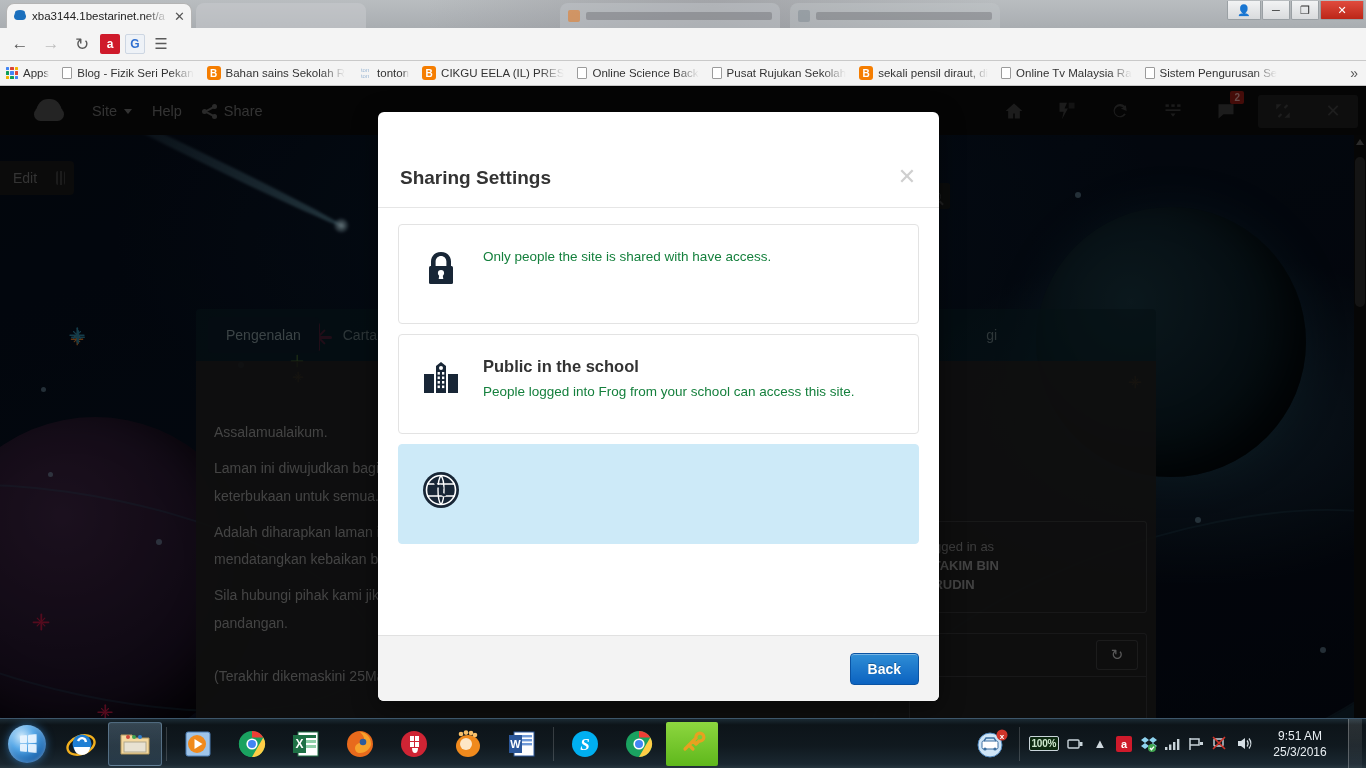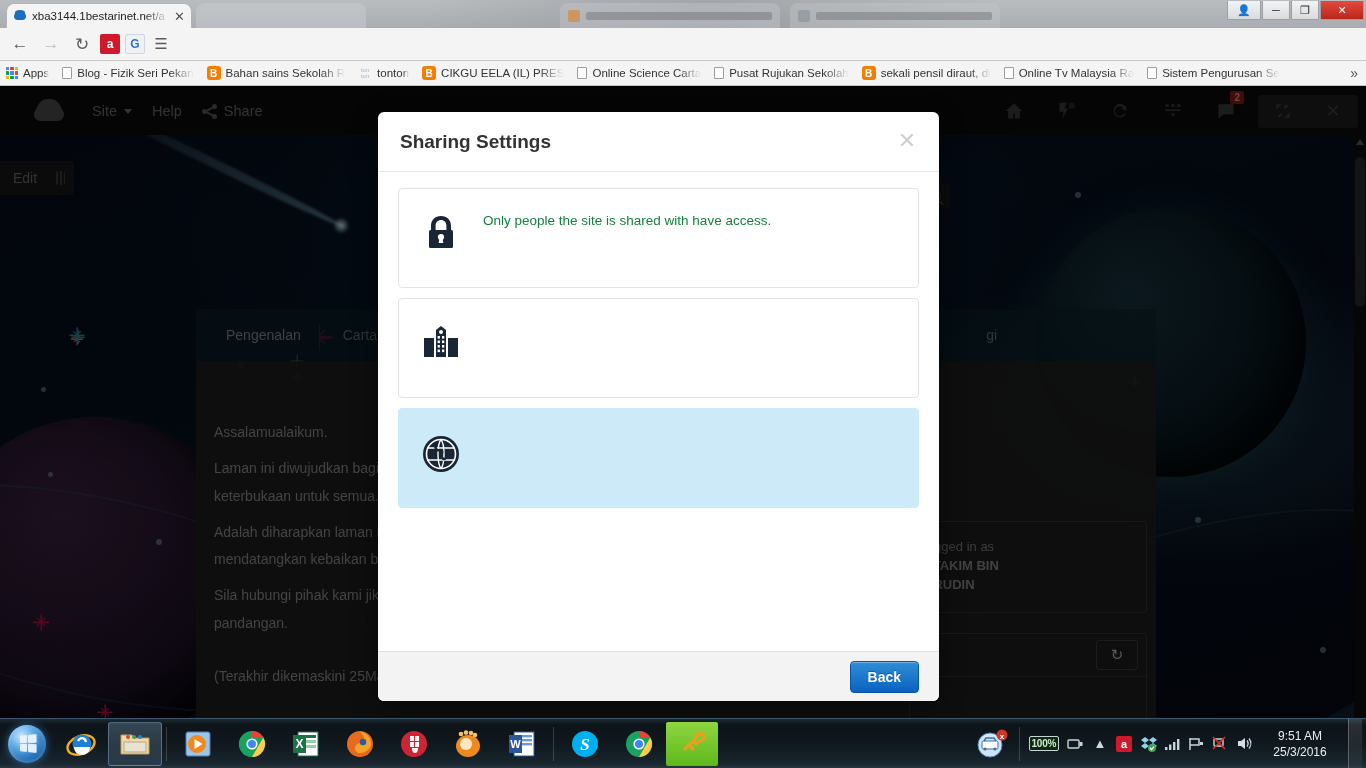--- a/index.html
+++ b/index.html
@@ -220,33 +220,33 @@
   .scrollbar .thumbv{position:absolute;top:22px;left:1px;width:10px;height:150px;background:#2b2b2b;border-radius:5px;}
   .scrollbar .arrv{position:absolute;top:4px;left:2px;width:0;height:0;border-left:4px solid transparent;
     border-right:4px solid transparent;border-bottom:6px solid #5b5b5b;}
 
   .dimmer{position:absolute;inset:0;background:rgba(0,0,0,.52);z-index:10;}
 
   
   .modal{position:absolute;left:378px;top:112px;width:561px;height:589px;background:#fff;
     border-radius:6px;box-shadow:0 6px 26px rgba(0,0,0,.45);z-index:20;display:flex;flex-direction:column;}
   .m-head{height:60px;border-bottom:1px solid #e6e6e6;display:flex;align-items:center;
-    padding:0 22px;flex:none;position:relative;}
+    padding:0 22px;flex:none;position:relative;margin-top:36px;}
   .m-title{font-size:19px;font-weight:bold;color:#333;}
   .m-close{position:absolute;right:20px;top:18px;width:24px;height:24px;color:#cfcfcf;font-size:22px;
     line-height:22px;text-align:center;font-weight:300;}
   .m-body{flex:1;padding:16px 20px 0 20px;overflow:hidden;}
   .opt{border:1px solid #e3e3e3;border-radius:4px;padding:18px 20px;display:flex;gap:20px;
     align-items:flex-start;margin-bottom:10px;min-height:100px;background:#fff;}
   .opt.sel{background:#cdeaf8;border-color:#cdeaf8;}
   .opt .icn{width:44px;flex:none;display:flex;align-items:center;justify-content:center;padding-top:8px;}
   .opt .txt{flex:1;padding-top:4px;}
   .opt .ot{font-size:16.5px;font-weight:bold;color:#333;margin-bottom:6px;}
   .opt .od{font-size:13.5px;color:#15803d;line-height:1.45;}
-  .m-foot{height:50px;background:#f3f3f3;border-top:1px solid #e1e1e1;border-radius:0 0 6px 6px;
+  .m-foot{height:66px;background:#f3f3f3;border-top:1px solid #e1e1e1;border-radius:0 0 6px 6px;
     display:flex;align-items:center;justify-content:flex-end;padding:0 20px;flex:none;}
   .btn-back{background:linear-gradient(#2f8ed6,#0b62c0);border:1px solid #0a53a3;border-radius:4px;
     color:#fff;font-size:14px;font-weight:bold;padding:7px 17px;
     text-shadow:0 -1px 0 rgba(0,0,0,.3);box-shadow:inset 0 1px 0 rgba(255,255,255,.35);}
 
   
   .taskbar{position:absolute;left:0;bottom:0;width:1366px;height:50px;z-index:40;
     background:linear-gradient(#1b2a33 0%, #0d1419 12%, #10191f 55%, #1a2730 92%, #27363f 100%);
     border-top:1px solid #3d566a;display:flex;align-items:center;}
   .startbtn{width:54px;height:48px;display:flex;align-items:center;justify-content:center;flex:none;}
@@ -334,21 +334,21 @@
       <div class="bm">
         <span class="fav-ton">ton<br>ton</span>
         <span class="lbl">tonton</span>
       </div>
       <div class="bm">
         <span class="fav-blogger">B</span>
         <span class="lbl">CIKGU EELA (IL) PRES</span>
       </div>
       <div class="bm">
         <span class="fav-doc"></span>
-        <span class="lbl">Online Science Carta</span>
+        <span class="lbl">Online Science Back</span>
       </div>
       <div class="bm">
         <span class="fav-doc"></span>
         <span class="lbl">Pusat Rujukan Sekolah</span>
       </div>
       <div class="bm">
         <span class="fav-blogger">B</span>
         <span class="lbl">sekali pensil diraut, di</span>
       </div>
       <div class="bm">
@@ -573,20 +573,24 @@
                   <rect x="20" y="11" width="2.3" height="2.6"></rect>
                 <rect x="15.6" y="15.5" width="2.3" height="2.6"></rect>
                   <rect x="20" y="15.5" width="2.3" height="2.6"></rect>
                 <rect x="15.6" y="20" width="2.3" height="2.6"></rect>
                   <rect x="20" y="20" width="2.3" height="2.6"></rect>
                 <rect x="15.6" y="24.5" width="2.3" height="2.6"></rect>
                   <rect x="20" y="24.5" width="2.3" height="2.6"></rect>
               </g>
             </svg>
           </div>
+          <div class="txt">
+            <div class="ot">Public in the school</div>
+            <div class="od">People logged into Frog from your school can access this site.</div>
+          </div>
         </div>
 
         <div class="opt sel">
           <div class="icn">
             <svg width="38" height="38" viewBox="0 0 38 38">
               <circle cx="19" cy="19" r="18" style="fill:#182636"></circle>
               <circle cx="19" cy="19" r="14.5" style="fill:none;stroke:#fff;stroke-width:1.6"></circle>
               <path d="M19 4.5c-4 5-4 24 0 29M19 4.5c4 5 4 24 0 29M5.2 13h27.6M5.2 25h27.6" style="fill:none;stroke:#fff;stroke-width:1.4"></path>
               <path d="M12 9c2 2 1 5 3 6s4-1 5 1-2 4-1 6 3 1 4 3" style="fill:none;stroke:#182636;stroke-width:2.6"></path>
             </svg>

